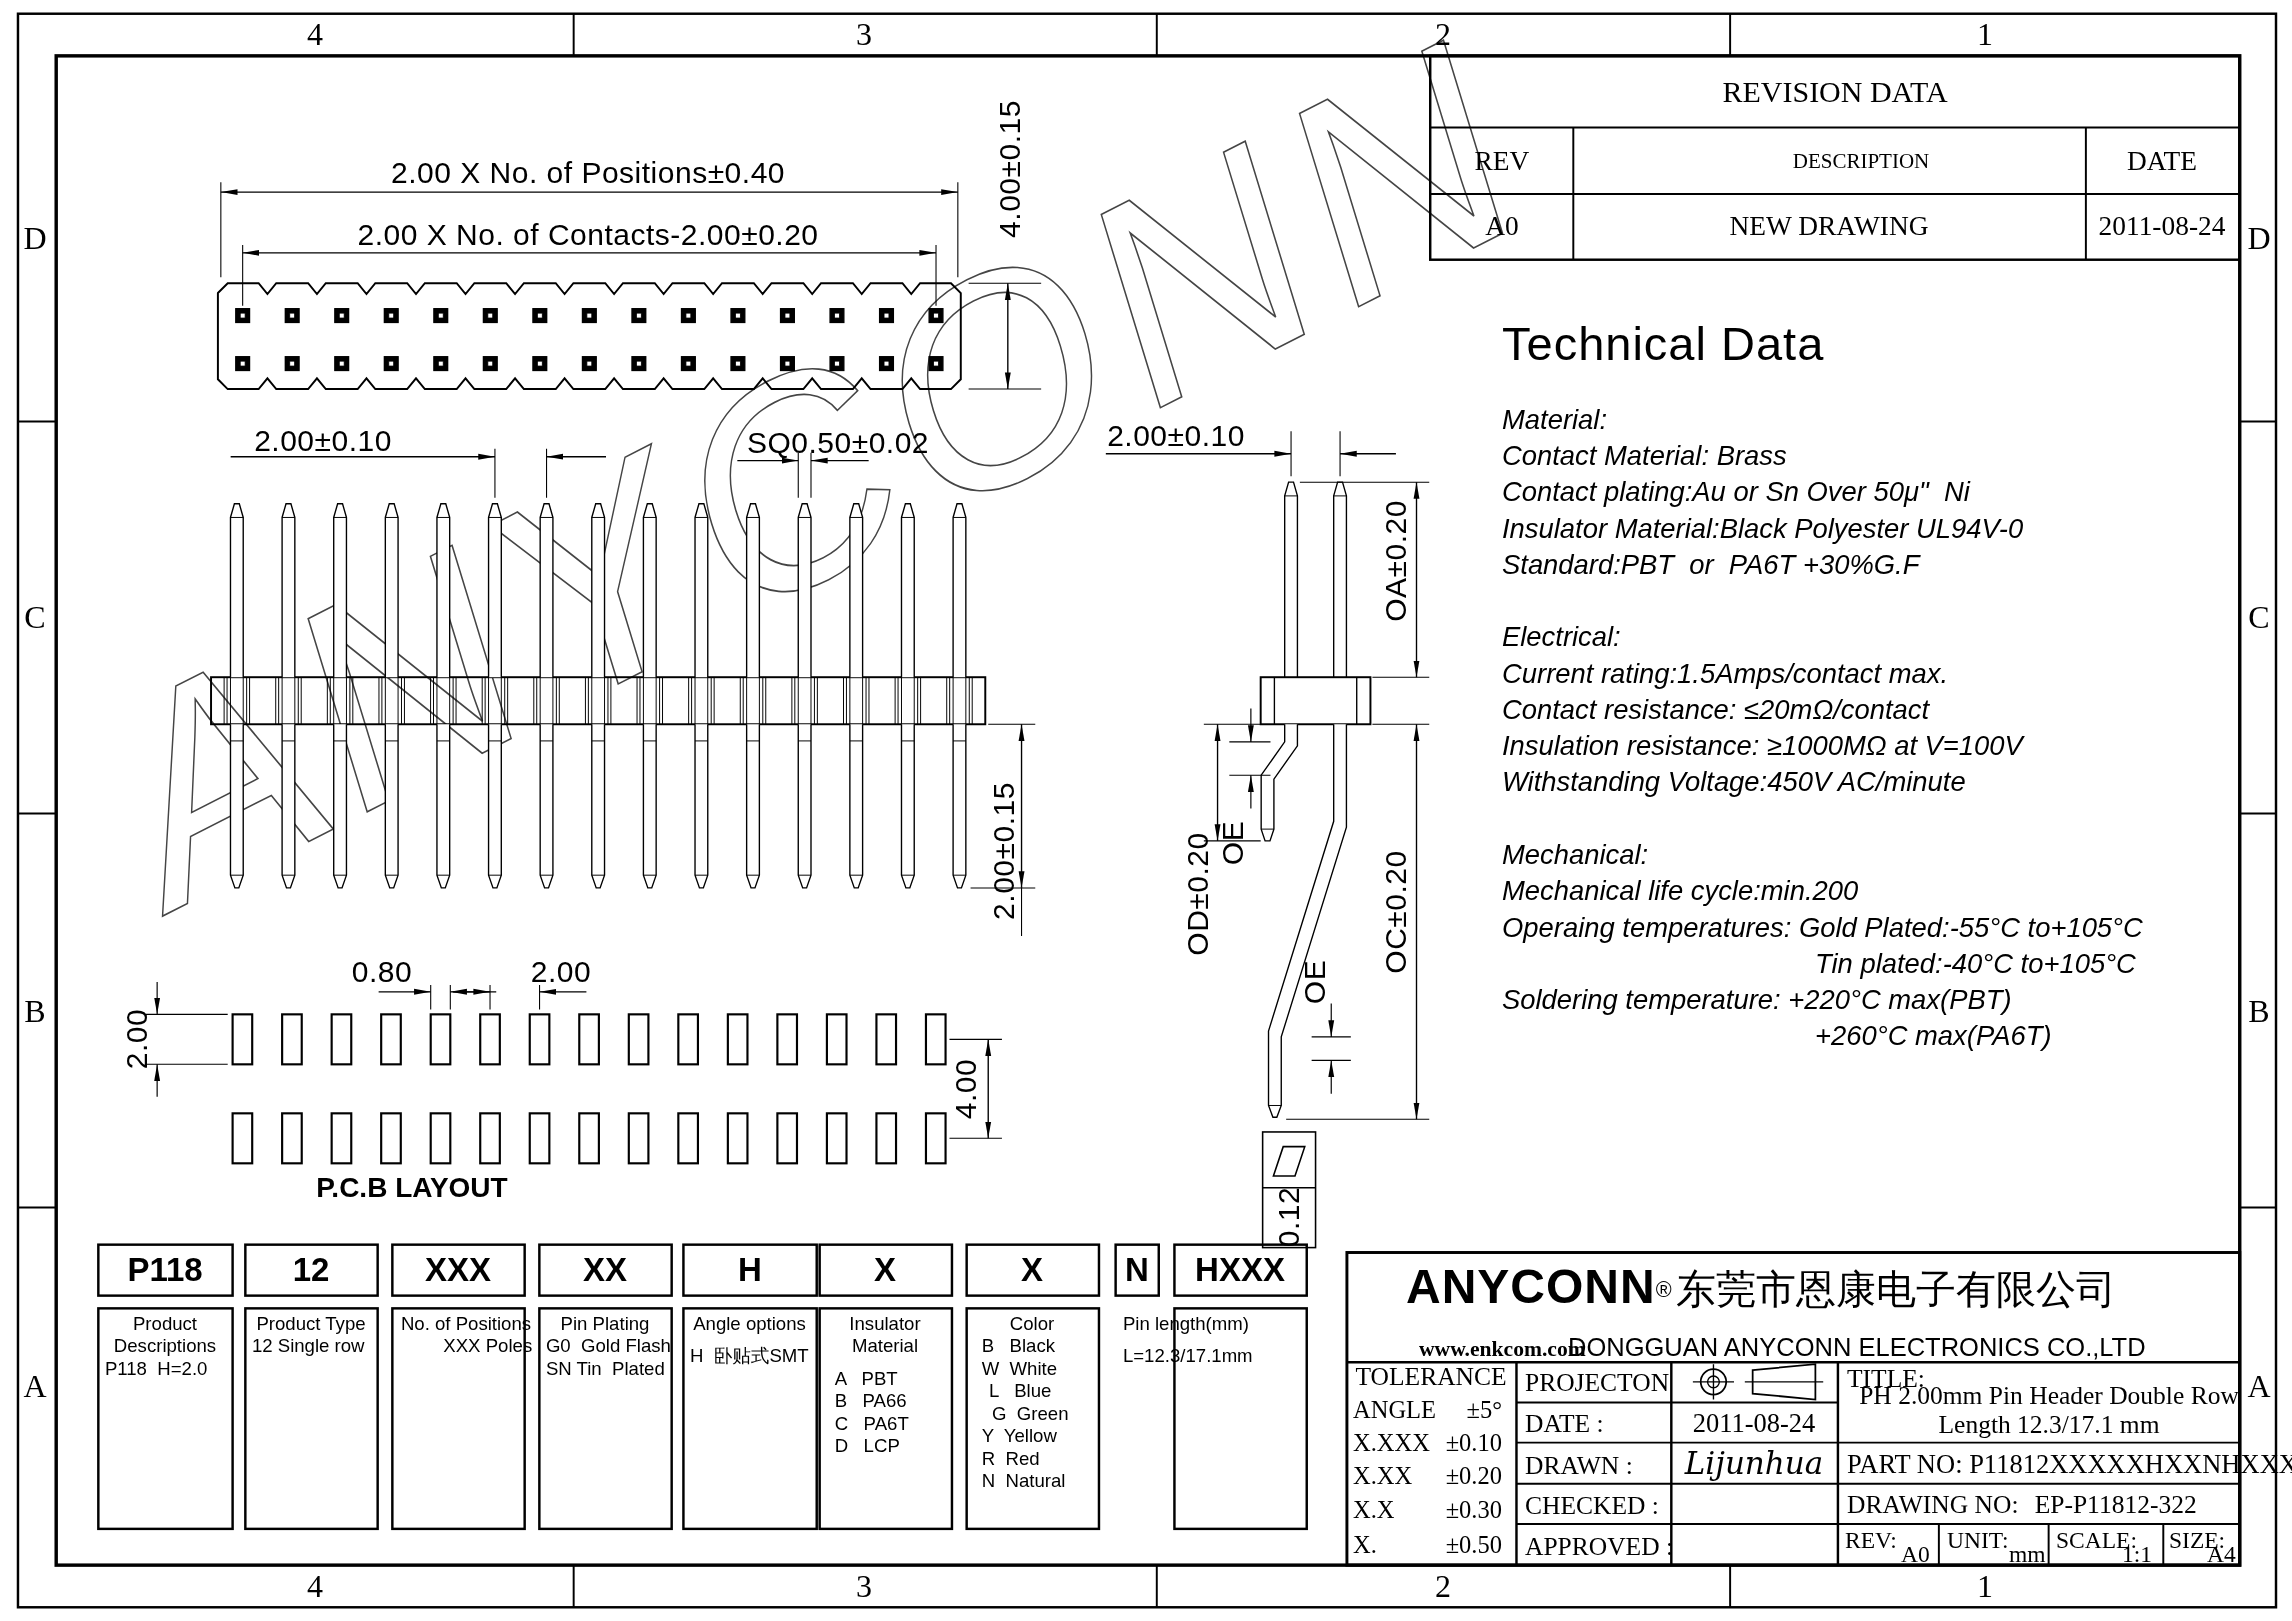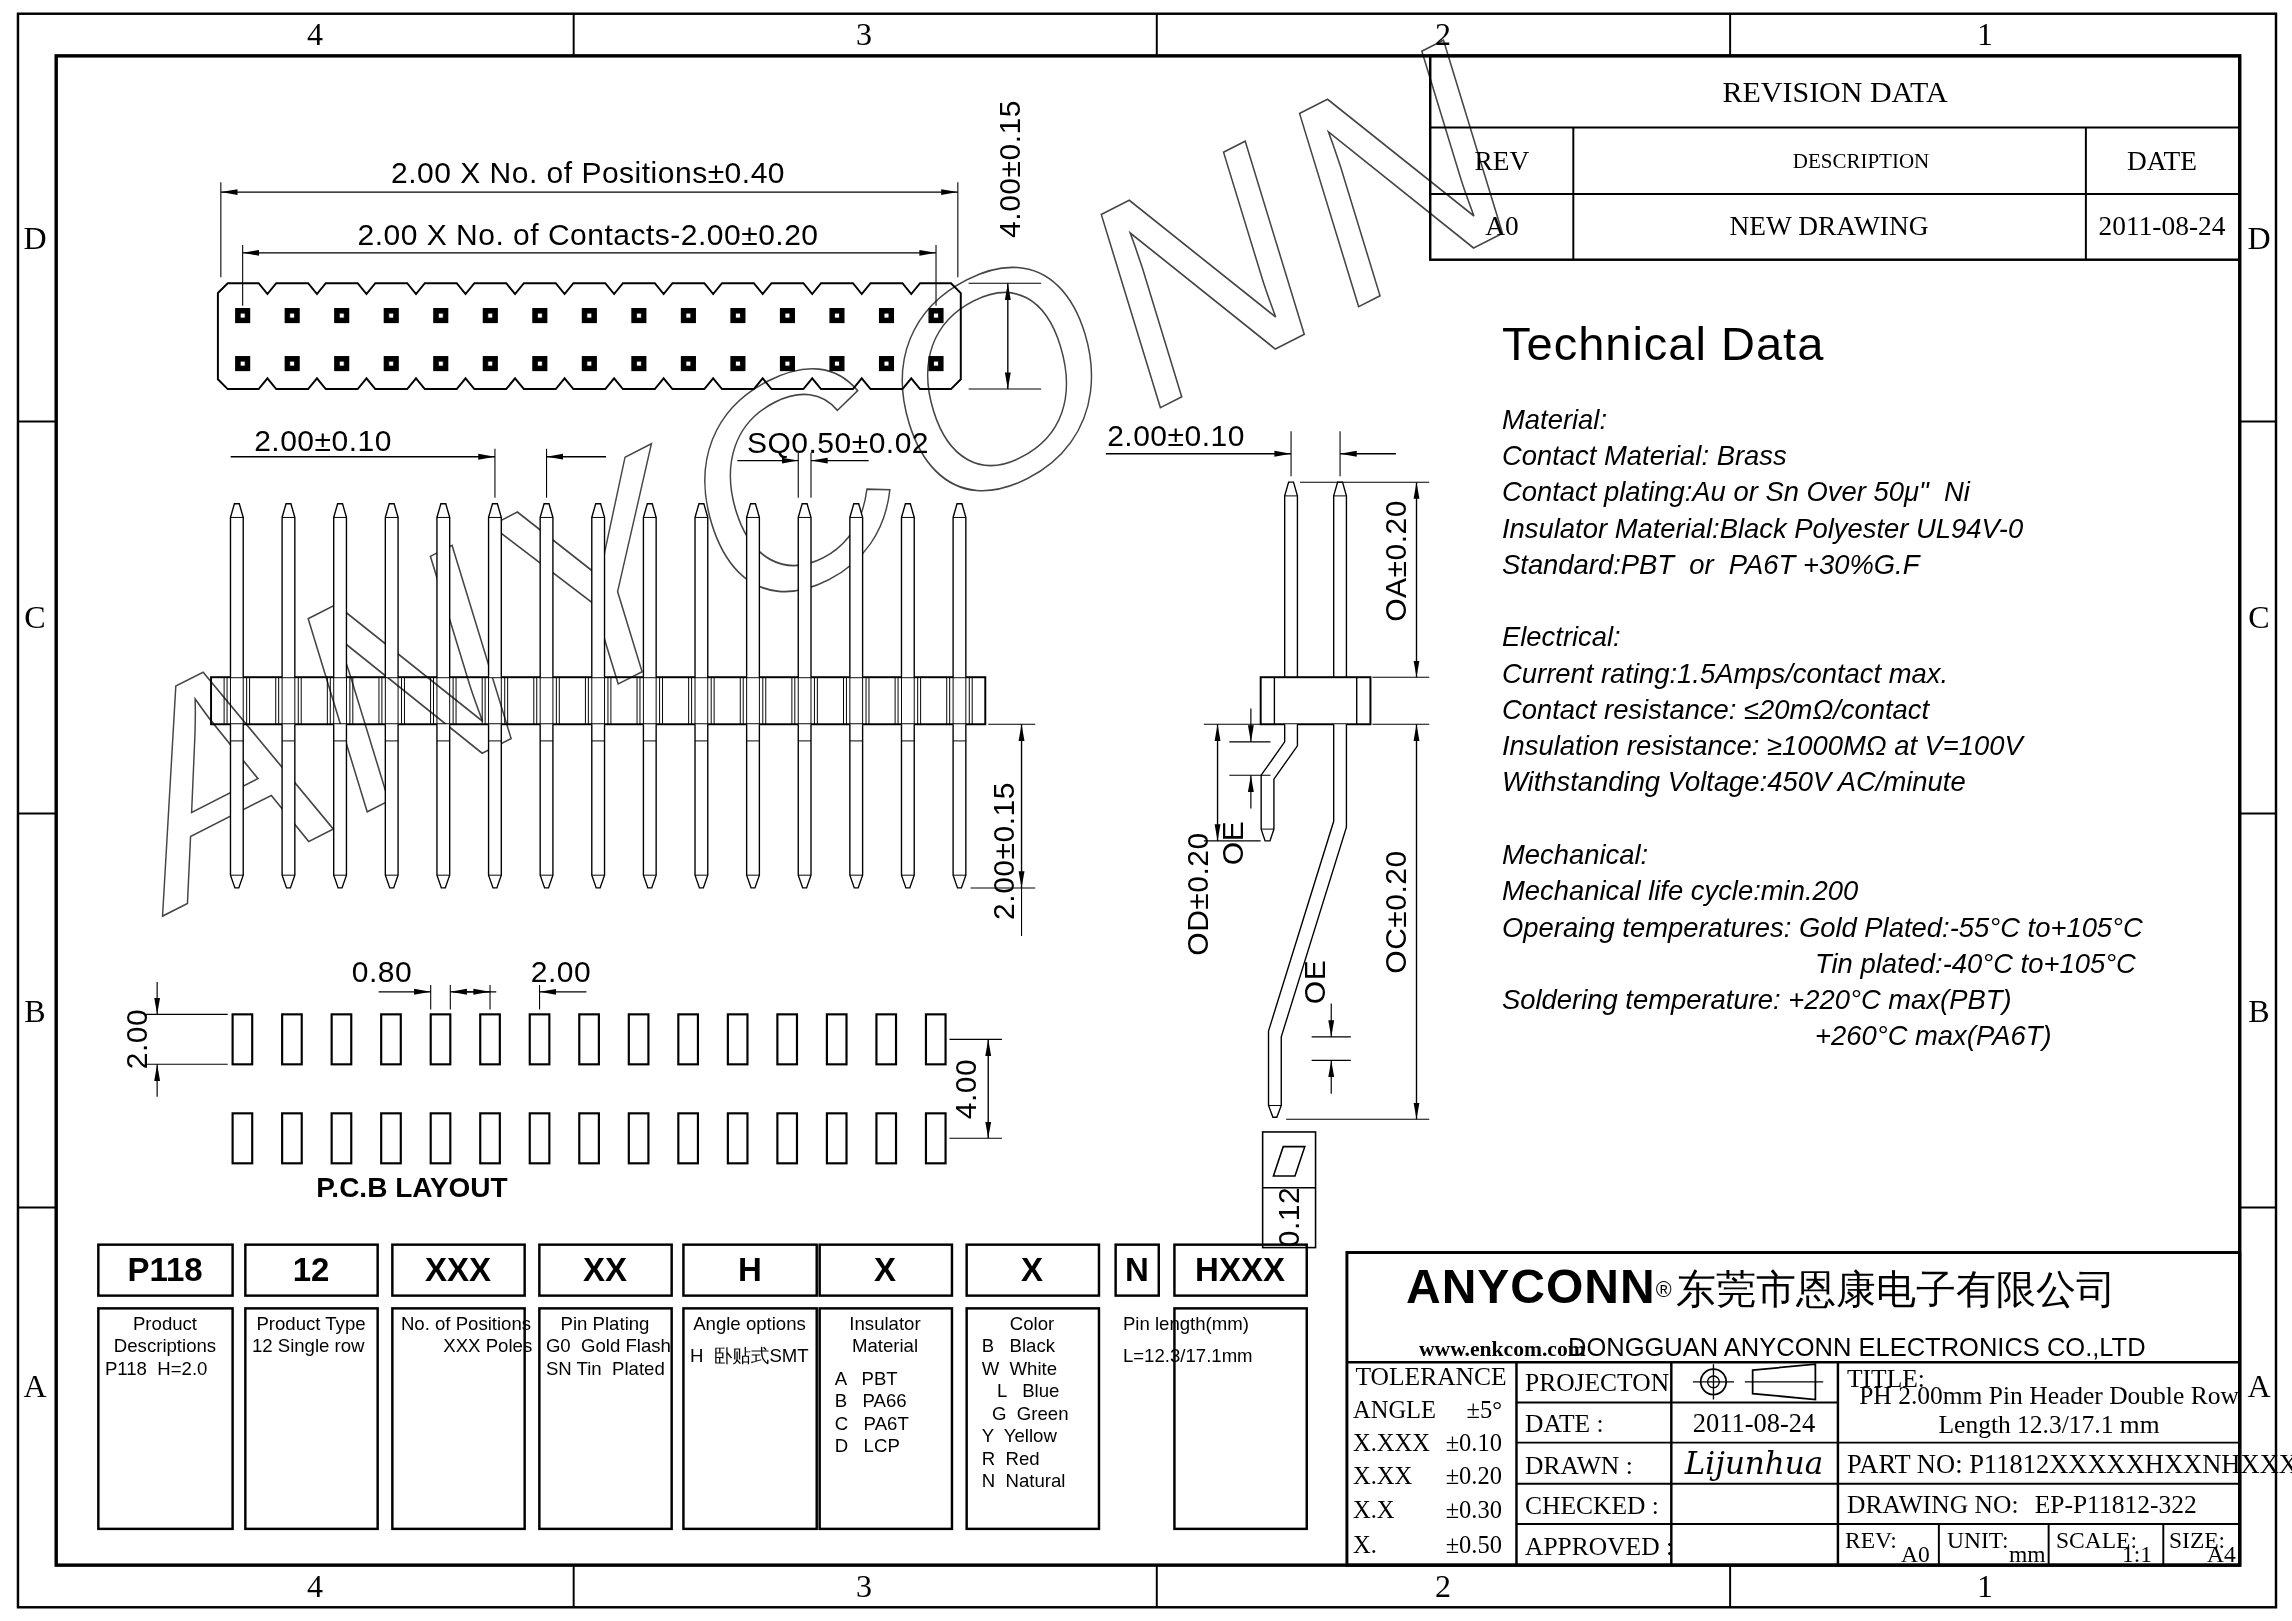--- a/index.html
+++ b/index.html
@@ -528,21 +528,21 @@
     <div class="gap"></div>
     <div class="l" style="padding-left:15.7px">A   PBT</div>
     <div class="l" style="padding-left:15.7px">B   PA66</div>
     <div class="l" style="padding-left:15.7px">C   PA6T</div>
     <div class="l" style="padding-left:15.7px">D   LCP</div>
   </div>
   <div class="lg-box" style="left:966px;width:132px">
     <div class="c">Color</div>
     <div class="l" style="padding-left:15.7px">B   Black</div>
     <div class="l" style="padding-left:15.7px">W  White</div>
-    <div class="l" style="padding-left:31px">L   Blue</div>
+    <div class="l" style="padding-left:23px">L   Blue</div>
     <div class="l" style="padding-left:26px">G  Green</div>
     <div class="l" style="padding-left:15.7px">Y  Yellow</div>
     <div class="l" style="padding-left:15.7px">R  Red</div>
     <div class="l" style="padding-left:15.7px">N  Natural</div>
   </div>
   <div class="lg-box" style="left:1116px;width:128px">
     <div class="l">Pin length(mm)</div>
     <div class="gap"></div>
     <div class="l">L=12.3/17.1mm</div>
   </div>

